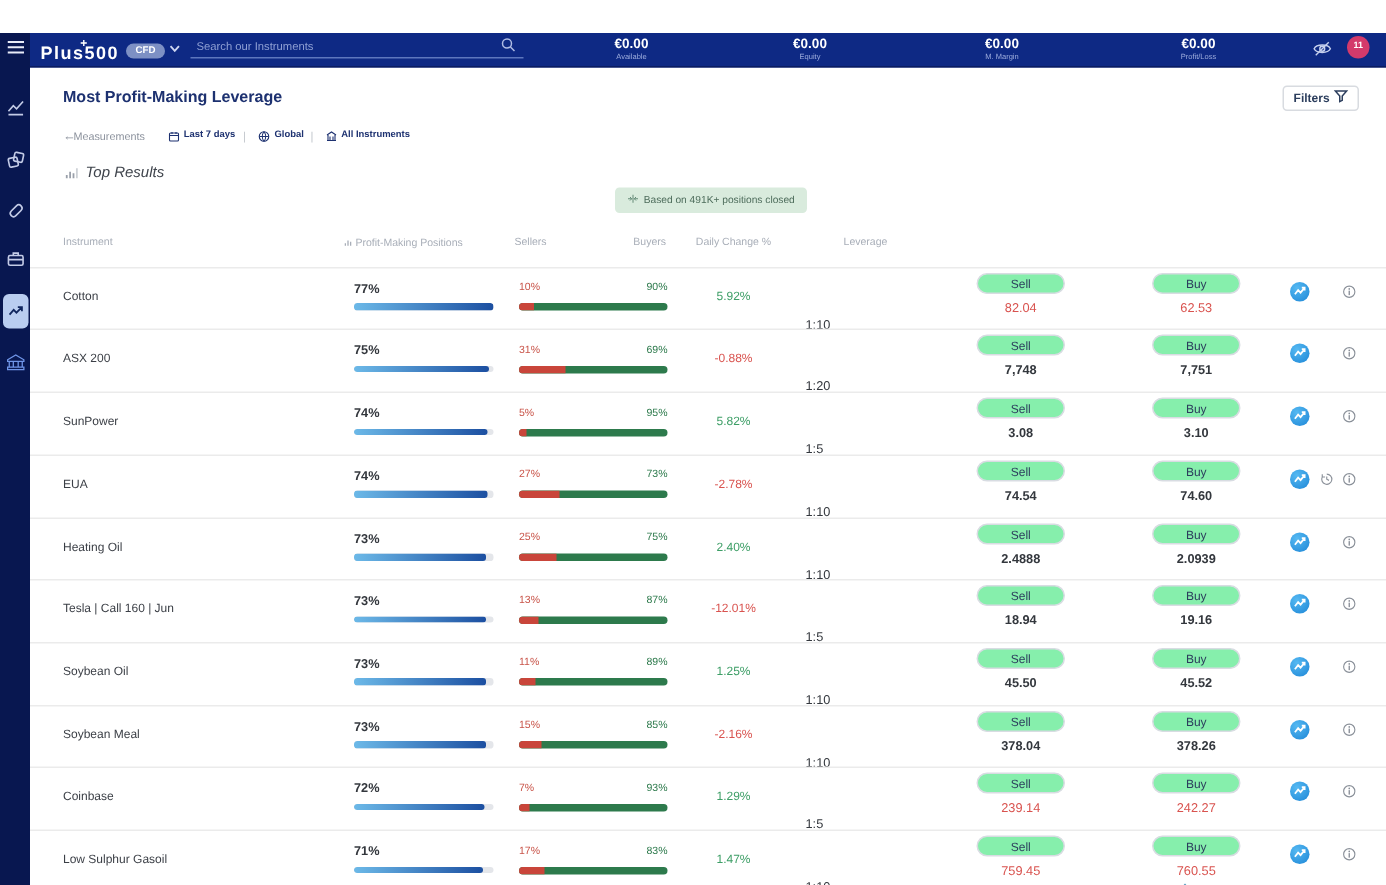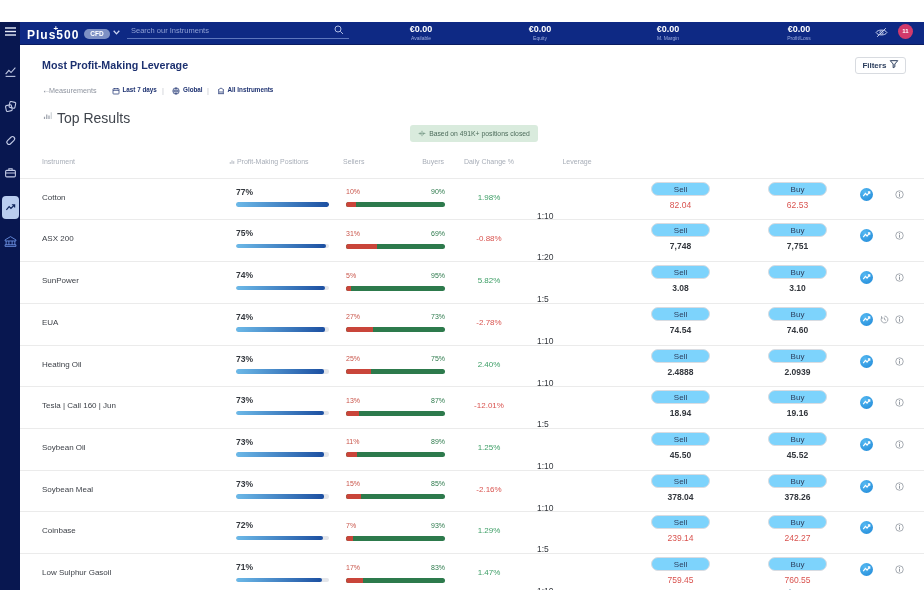--- a/index.html
+++ b/index.html
@@ -36,21 +36,21 @@
 #main { position:absolute; left:20px; top:24px; width:904px; height:566px; background:#fff; }
 h1 { position:absolute; left:22px; top:13px; font-size:10.7px; font-weight:bold; color:#1d3170; letter-spacing:0; }
 #filters { position:absolute; left:835px; top:11px; width:51px; height:17px;
   border:1px solid #d8dbe0; border-radius:3px; background:#fff; font-size:8px;
   font-weight:bold; color:#2c3e5d; text-align:center; line-height:15px; }
 #toolbar { position:absolute; left:0; top:38px; width:904px; height:14px; font-size:7.5px; color:#1d3170; }
 #toolbar > div { position:absolute; top:2px; }
 .tb-grey { color:#8d939e; }
 .tb-sep { color:#c3c7cd; }
 .tb-b { font-weight:bold; font-size:6.3px; }
-#topresults { position:absolute; left:37px; top:63.5px; font-size:14px; color:#3f444c; }
+#topresults { position:absolute; left:37px; top:63.5px; font-size:10px; color:#3f444c;font-style:italic; }
 #tr-icon { position:absolute; left:23px; top:65px; }
 #banner { position:absolute; left:390px; top:79px; width:128px; height:17px;
   background:#d9ebdd; border-radius:3px; font-size:6.8px; color:#4e6d5c;
   text-align:center; line-height:17px; }
 
 
 #thead { position:absolute; left:0; top:108px; width:904px; height:24px;
   font-size:7px; color:#a8aeb8; }
 #thead div { position:absolute; top:4px; }
 .row { position:absolute; left:0; width:904px; height:41.7px; border-top:1px solid #ebebeb; }
@@ -62,21 +62,21 @@
   background:linear-gradient(90deg,#6cb9e8,#1c4fa1); }
 .spct { position:absolute; left:326px; top:9.5px; font-size:7px; color:#c9554a; }
 .bpct { position:absolute; left:326px; top:9.5px; width:99px; text-align:right; font-size:7px; color:#2d7a4c; }
 .sbbar { position:absolute; left:326px; top:23.5px; width:99px; height:5px;
   border-radius:2.5px; overflow:hidden; background:#2d7a4c; }
 .sbbar i { display:block; height:5px; background:#c9453a; }
 .chg { position:absolute; left:429px; top:14px; width:80px; text-align:center; font-size:8px; }
 .chg.up { color:#3d9e66; } .chg.dn { color:#d9534f; }
 .lev { position:absolute; left:517px; top:32px; width:80px; text-align:left; font-size:8.5px; color:#33373d; }
 .btn { position:absolute; top:3px; width:59px; height:14px; border:1px solid #d8dce2;
-  border-radius:7px; background:#7dd3fc; font-size:8px; color:#2c3e5d; text-align:center; line-height:13px; }
+  border-radius:7px; background:#86efac; font-size:8px; color:#2c3e5d; text-align:center; line-height:13px; }
 .btn.sell { left:631px; } .btn.buy { left:748px; }
 .price { position:absolute; top:21px; width:59px; text-align:center; font-size:8.5px; }
 .price.sell { left:631px; } .price.buy { left:748px; }
 .price.red { color:#d9534f; } .price.drk { color:#33373d;font-weight:bold; }
 .bluec { position:absolute; left:840px; top:9px; width:13px; height:13px; border-radius:50%;
   background:radial-gradient(circle at 35% 30%, #55b9f2, #1d86d6); }
 .info { position:absolute; left:875px; top:11px; width:9px; height:9px; }
 
 
 #wm { position:absolute; left:779px; top:567px; }
@@ -205,21 +205,21 @@
     <div class="iname">Cotton</div>
     <div class="pct">77%</div>
     <div class="pbar">
             <i style="width:100%"></i>
           </div>
     <div class="spct">10%</div>
     <div class="bpct">90%</div>
     <div class="sbbar">
             <i style="width:10%"></i>
           </div>
-    <div class="chg up">1.98%</div>
+    <div class="chg up">5.92%</div>
     <div class="lev">1:10</div>
     <div class="btn sell">Sell</div>
     <div class="price sell red">82.04</div>
     <div class="btn buy">Buy</div>
     <div class="price buy red">62.53</div>
     <div class="bluec">
       <svg width="13" height="13" viewBox="0 0 24 24" style="display:block">
         <path d="M6 15 L10 10 L13 13 L18 7 M14.5 7 L18 7 L18 10.5" fill="none" stroke="#fff" stroke-width="2.2"></path>
       </svg>
           </div>

